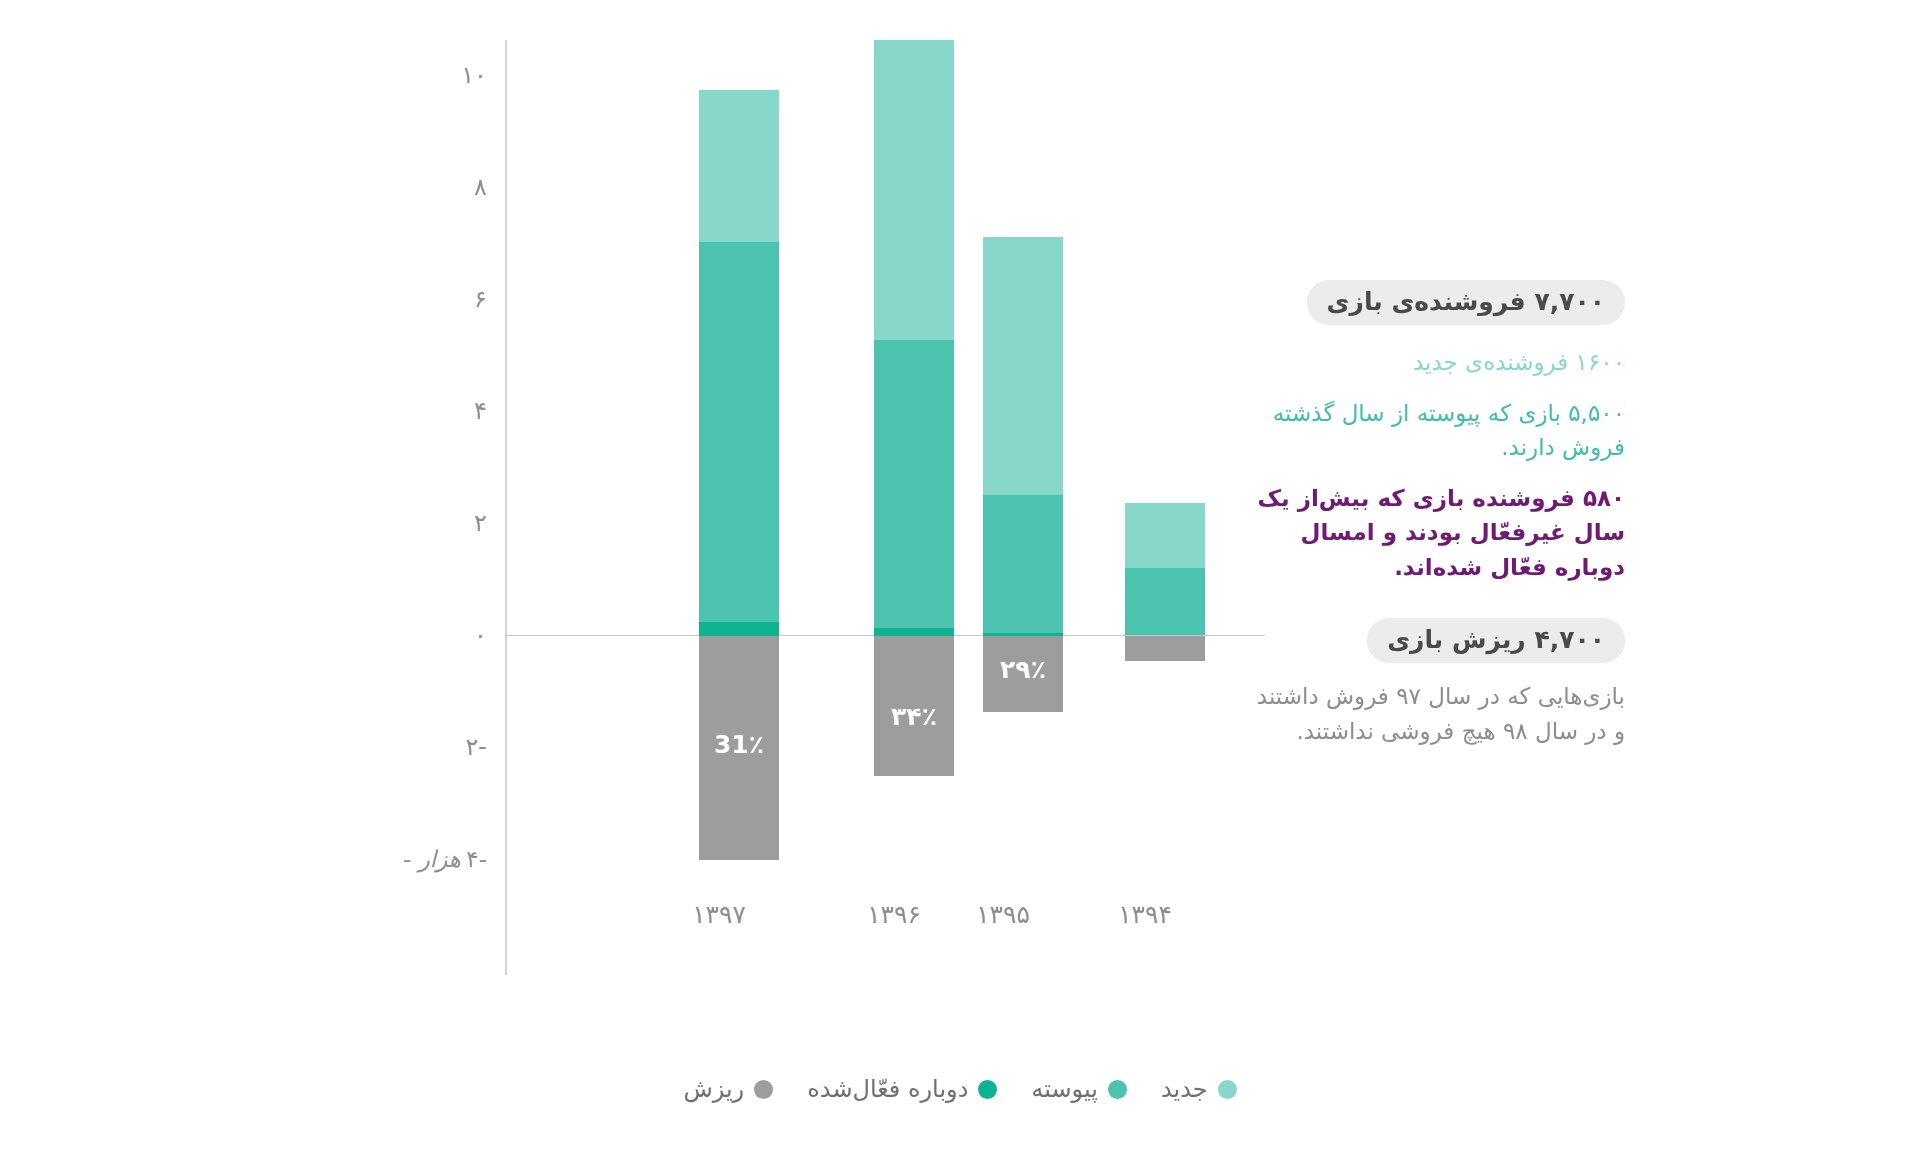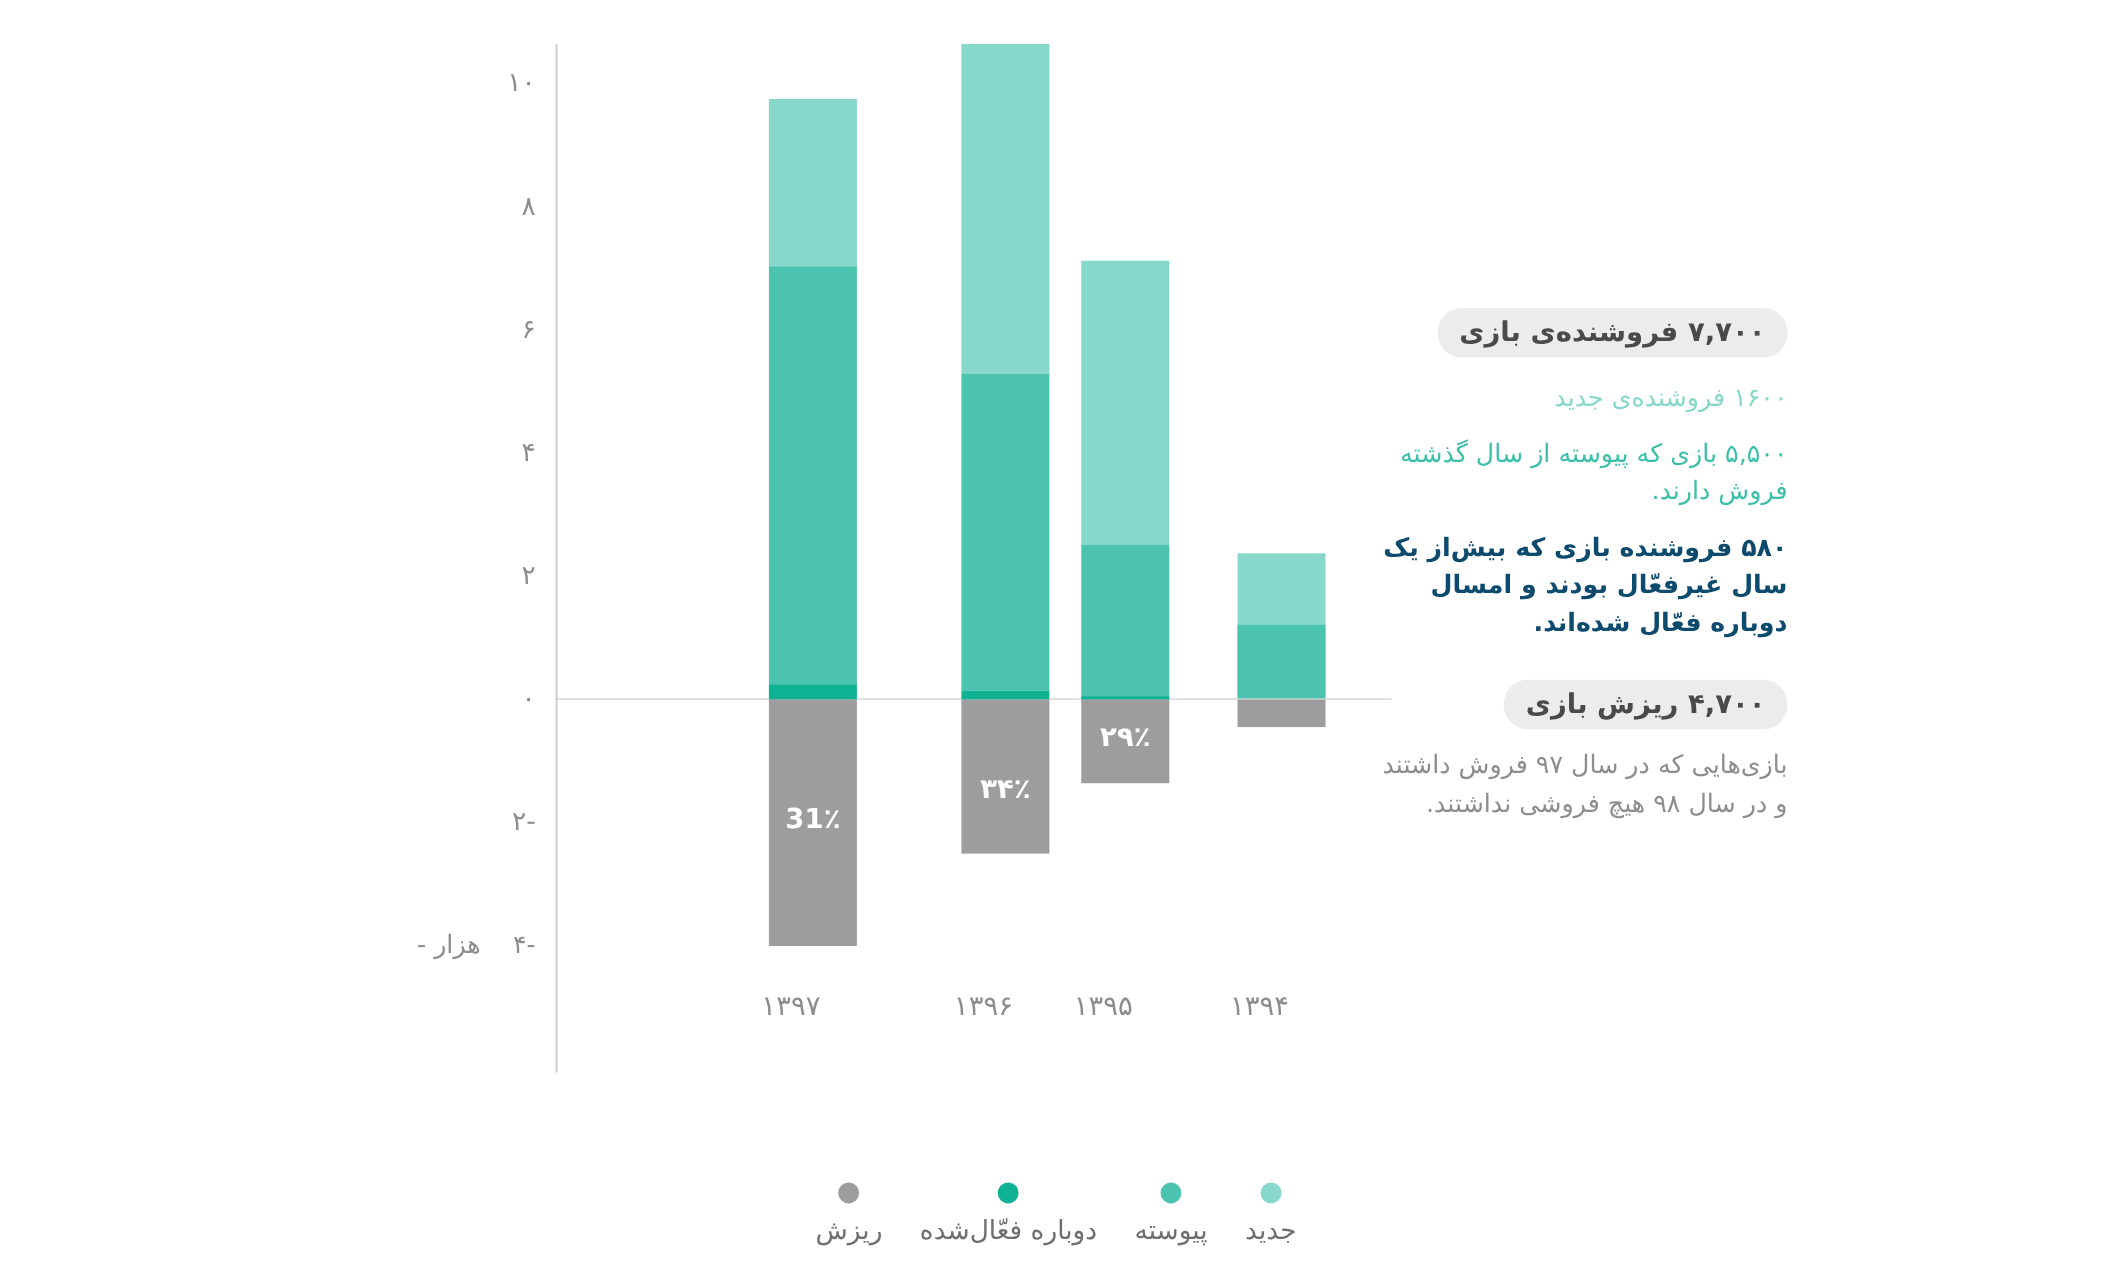--- a/index.html
+++ b/index.html
@@ -127,40 +127,40 @@
     color: #4a4a4a;
     white-space: nowrap;
   }
   .note {
     font-size: 23px;
     line-height: 1.5;
     margin-top: 16px;
   }
   .note.new { color: #87d8ca; margin-top: 20px; }
   .note.cont { color: #3cbfa9; }
-  .note.react { color: #0c4a6e; font-weight: 700; }
+  .note.react { color: #701a75; font-weight: 700; }
   .note.churn { color: #8d8d8d; }
   .gap-lg { height: 34px; }
 
   
   .legend {
     position: absolute;
     left: 0;
     top: 1075px;
     width: 1920px;
     display: flex;
     flex-direction: row;
     justify-content: center;
     align-items: center;
     gap: 34px;
     direction: rtl;
   }
   .legend-item {
     display: flex;
-    flex-direction: column;
+    flex-direction: row;
     align-items: center;
     gap: 10px;
     font-size: 24px;
     color: #6f6f6f;
     text-align: center;
   }
   .swatch {
     width: 19px;
     height: 19px;
     border-radius: 50%;
@@ -178,21 +178,21 @@
     <div class="zero-line"></div>
 
     <div class="ytick" style="top:45px;">۱۰</div>
     <div class="ytick" style="top:157px;">۸</div>
     <div class="ytick" style="top:269px;">۶</div>
     <div class="ytick" style="top:381px;">۴</div>
     <div class="ytick" style="top:493px;">۲</div>
     <div class="ytick" style="top:605px;">۰</div>
     <div class="ytick" style="top:717px;">-۲</div>
     <div class="ytick unit" style="top:829px; margin-right:18px;"><span>-۴</span></div>
-    <div class="ytick unit" style="top:829px; margin-right:68px;">هزار -</div>
+    <div class="ytick unit" style="top:829px; margin-right:44px;font-style:italic;">هزار -</div>
 
     <div class="bars">
 
       <div class="bargroup" style="left:620px; top:0; height:930px;">
         <div class="seg seg-new" style="top:473px; height:131px;"></div>
         <div class="seg seg-continued" style="top:538px; height:67px;"></div>
         <div class="seg seg-churn" style="top:606px; height:25px;"></div>
         <div class="pct" style="top:612px;"></div>
         <div class="xlabel">۱۳۹۴</div>
       </div>

